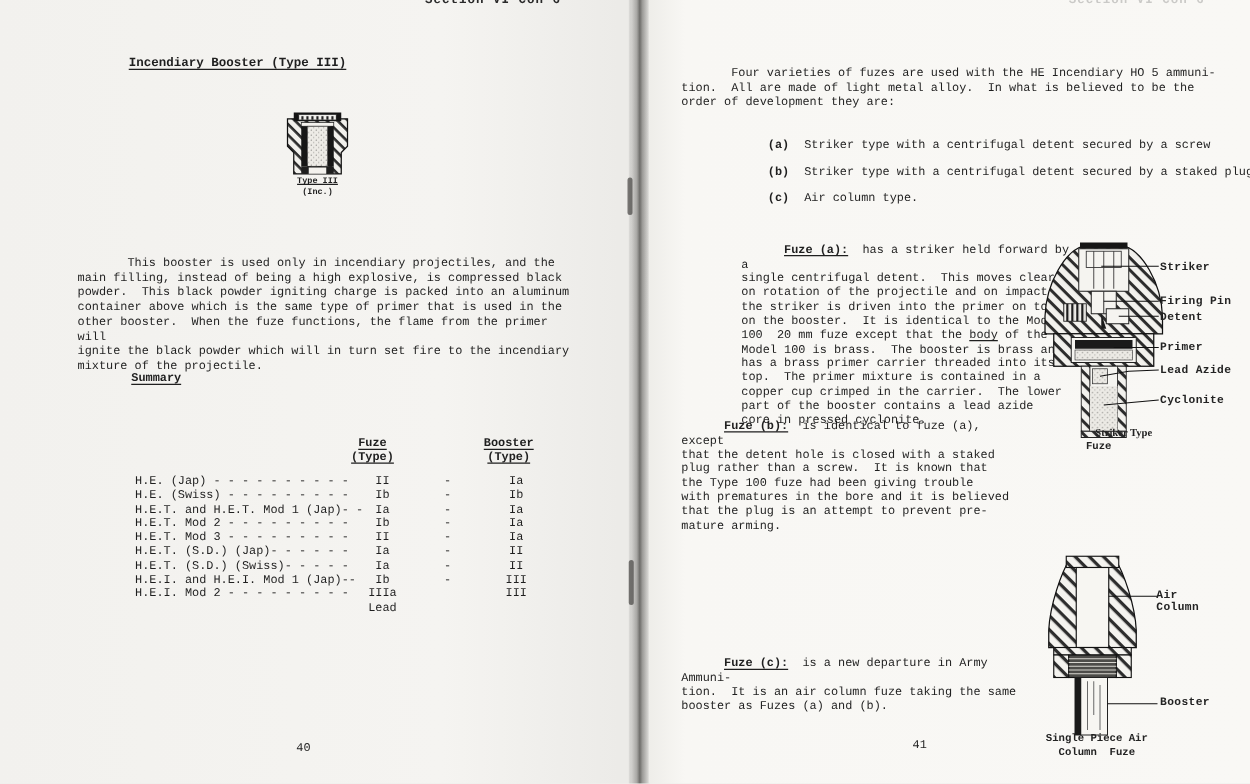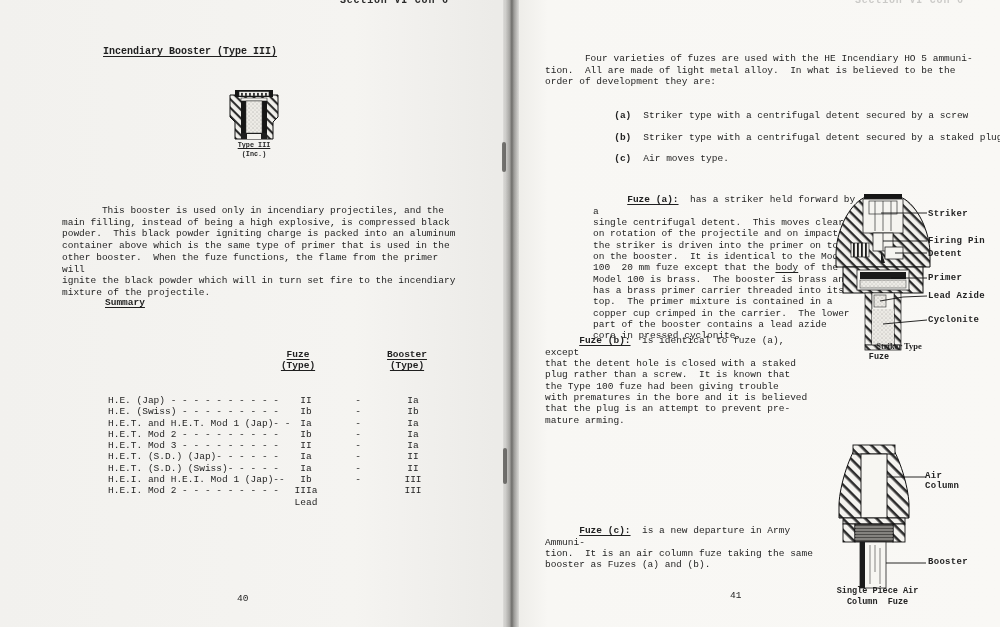--- a/index.html
+++ b/index.html
@@ -28,21 +28,21 @@
   .running-header { position:absolute; top:-5px; font-size:10px; letter-spacing:0.8px; font-weight:bold; color:#2a2a2a; }
   .running-header.faint { opacity:.22; }
 
   .page-title { position:absolute; left:103px; top:46px; font-size:10px; font-weight:bold; text-decoration:underline; text-underline-offset:2px; white-space:pre; }
 
   .fig-caption { position:absolute; font-size:6.8px; font-weight:bold; text-align:center; line-height:8px; white-space:pre; }
 
   .summary-h { position:absolute; left:105px; top:297px; font-size:9.5px; font-weight:bold; text-decoration:underline; text-underline-offset:2px; }
 
   
-  .ftable { position:absolute; left:108px; top:384px; font-size:9.5px; }
+  .ftable { position:absolute; left:108px; top:368px; font-size:9.5px; }
   .trow { position:relative; height:11.3px; white-space:pre; }
   .c-name  { position:absolute; left:0; }
   .c-fuze  { position:absolute; left:172px; width:52px; text-align:center; }
   .c-sep   { position:absolute; left:226px; width:48px; text-align:center; }
   .c-boost { position:absolute; left:276px; width:58px; text-align:center; }
   .thead { position:absolute; font-size:9.5px; font-weight:bold; text-align:center; line-height:11px; }
   .thead span { display:block; text-decoration:underline; text-underline-offset:2px; }
 
   .pagenum { position:absolute; font-size:9.5px; }
   .list-item { position:absolute; font-size:9.5px; white-space:pre; }
@@ -166,21 +166,21 @@
 tion.  All are made of light metal alloy.  In what is believed to be the
 order of development they are:</div>
 
     <div class="list-item" style="left:61px; top:99px;">
       <span class="tag">(a)</span><span>Striker type with a centrifugal detent secured by a screw</span>
     </div>
     <div class="list-item" style="left:61px; top:121px;">
       <span class="tag">(b)</span><span>Striker type with a centrifugal detent secured by a staked plug.</span>
     </div>
     <div class="list-item" style="left:61px; top:142px;">
-      <span class="tag">(c)</span><span>Air moves type.</span>
+      <span class="tag">(c)</span><span>Air column type.</span>
     </div>
 
     <div class="pre fz" style="left:26px; top:183px;margin-left:48px;">
       <span class="lbl">Fuze (a):</span><span>  has a striker held forward by a
 single centrifugal detent.  This moves clear
 on rotation of the projectile and on impact
 the striker is driven into the primer on top
 on the booster.  It is identical to the Model
 100  20 mm fuze except that the </span><span class="u">body</span><span> of the
 Model 100 is brass.  The booster is brass and

